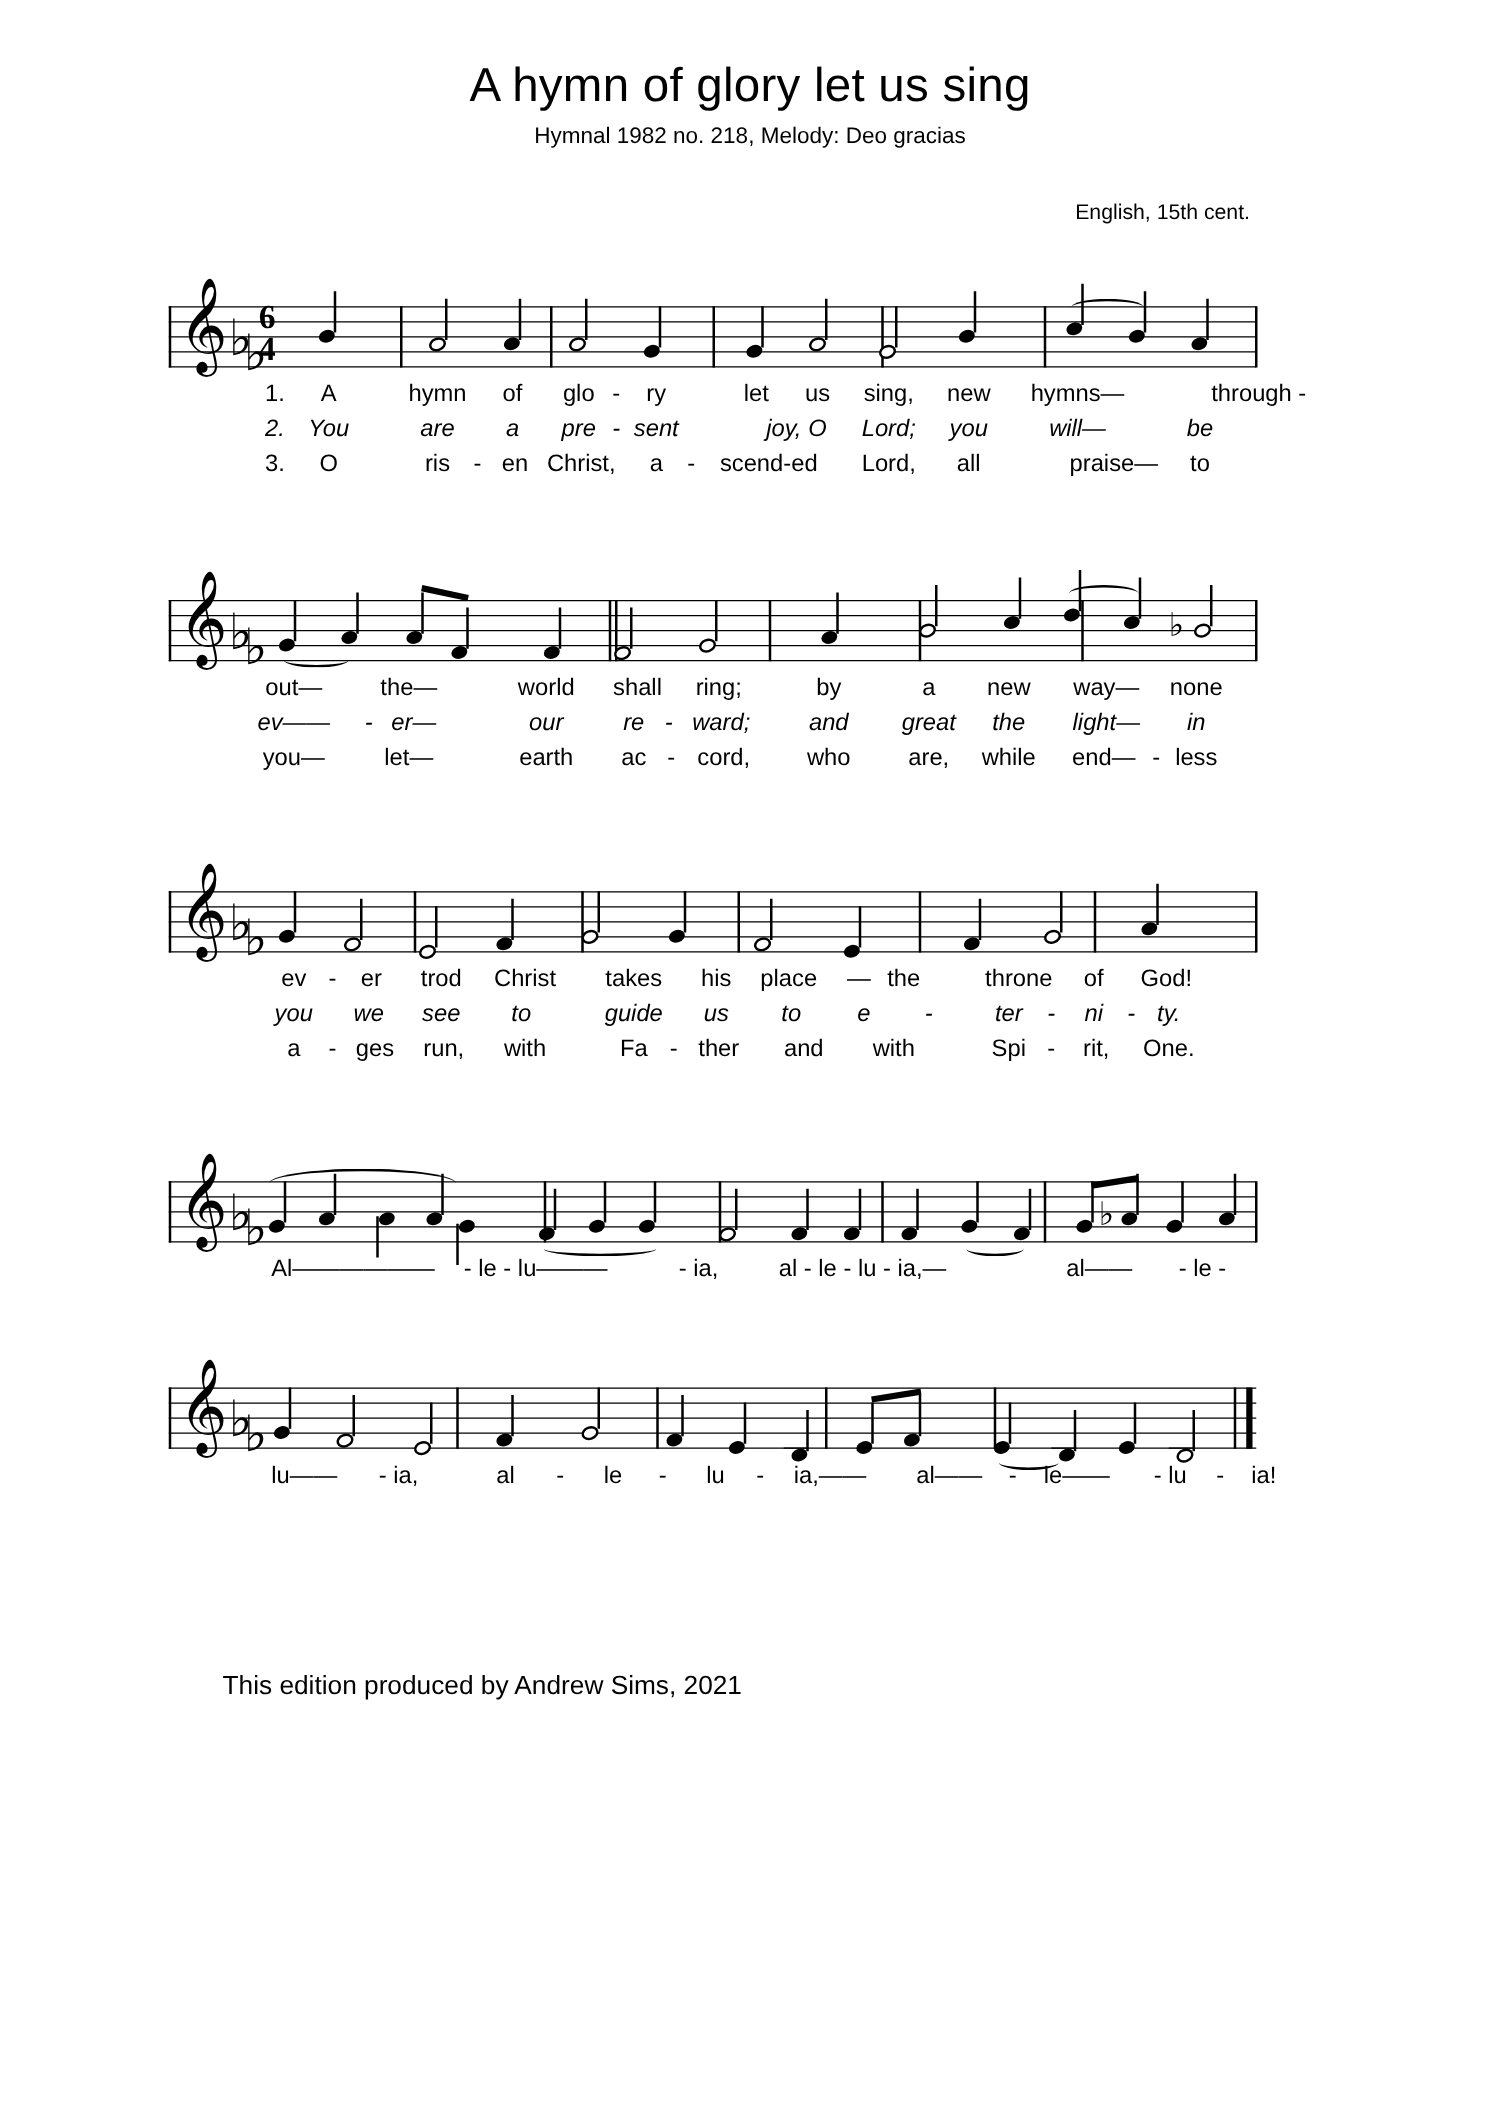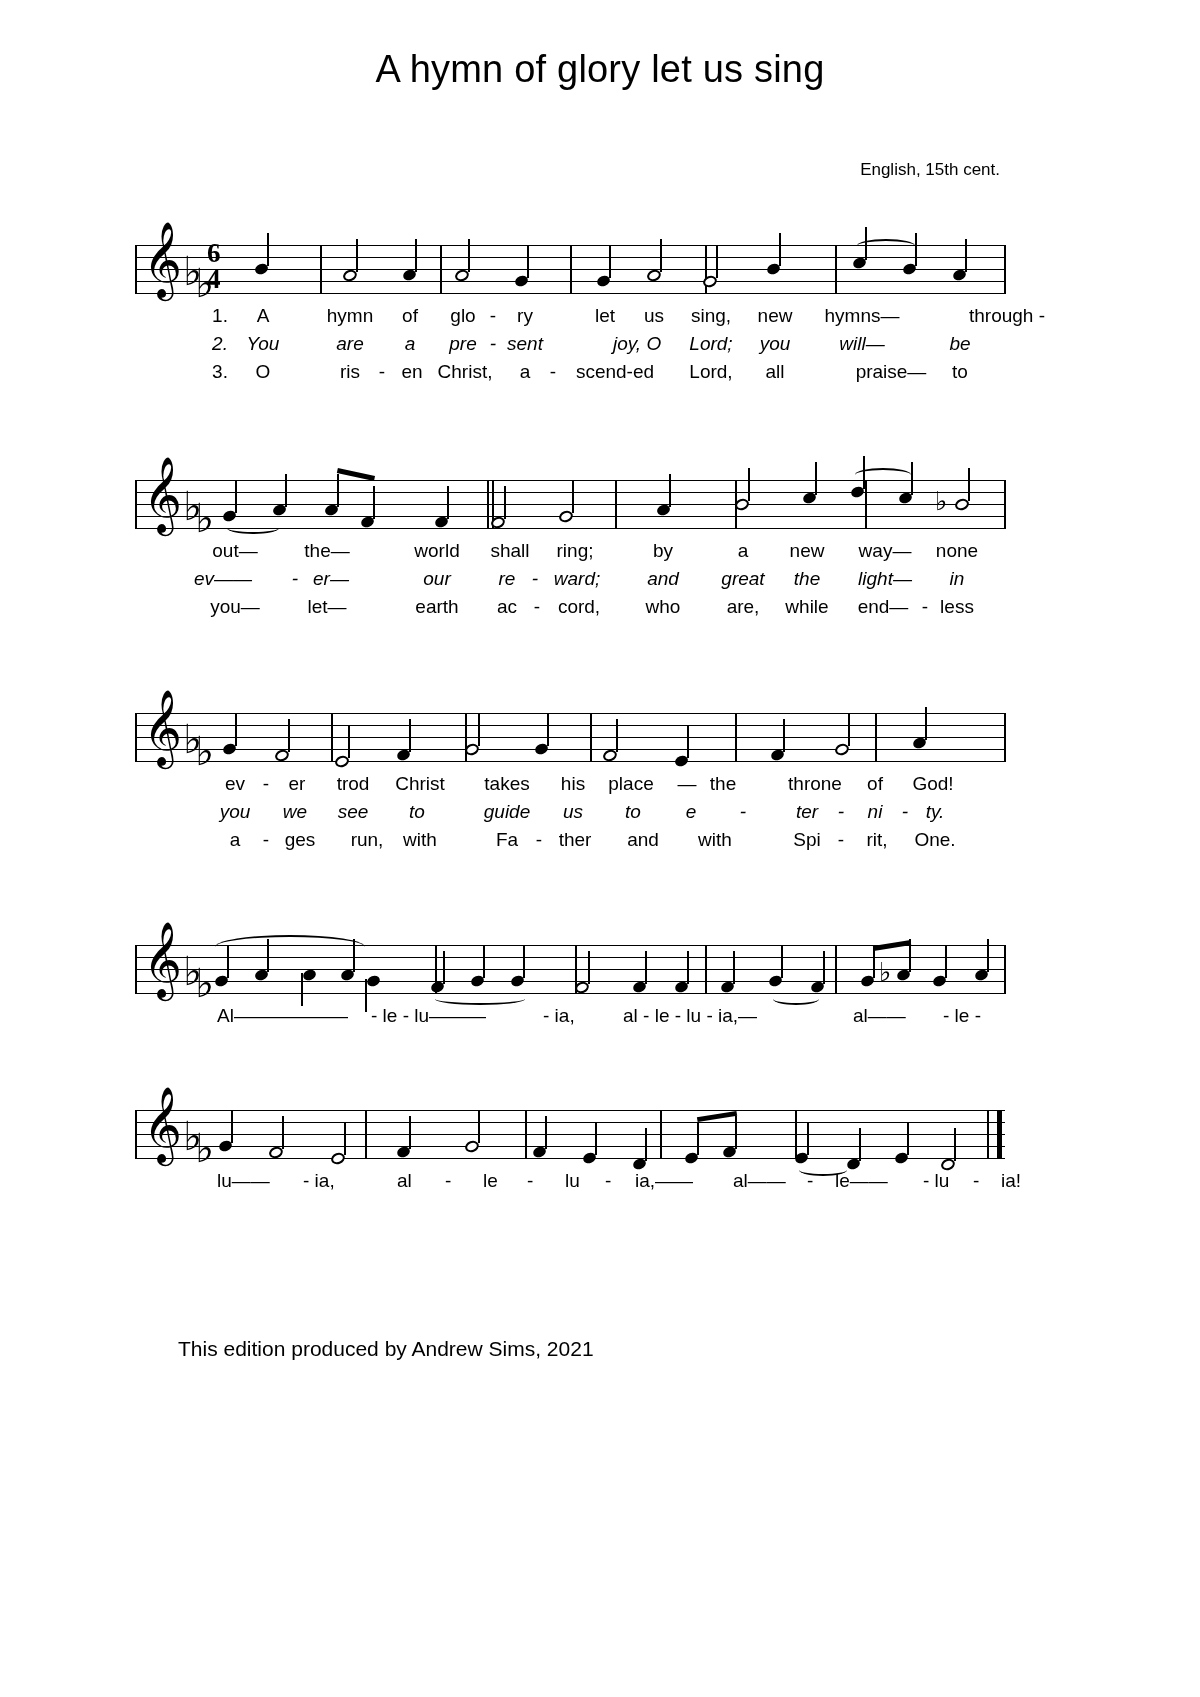--- a/index.html
+++ b/index.html
@@ -186,20 +186,21 @@
     transform: translateX(-50%);
   }
   .syl.left { transform: none; }
 </style>
 </head>
 <body>
 
 <div class="sheet">
 
   <div class="title">A hymn of glory let us sing</div>
+  <div class="subtitle">Hymnal 1982 no. 218, Melody: Deo gracias</div>
 
   <div class="credit-right">English, 15th cent.</div>
 
   <div class="system" style="top:245px;">
     <div class="staff">
       <div class="ln"></div>
         <div class="ln"></div>
         <div class="ln"></div>
         <div class="ln"></div>
         <div class="ln"></div>
@@ -355,21 +356,21 @@
       <span class="syl" style="left:375px">shall</span>
       <span class="syl" style="left:440px">ring;</span>
       <span class="syl" style="left:528px">by</span>
       <span class="syl" style="left:608px">a</span>
       <span class="syl" style="left:672px">new</span>
       <span class="syl" style="left:750px">way—</span>
       <span class="syl" style="left:822px">none</span>
     </div>
 
     <div class="lyric-row italic" style="top:88px;">
-      <span class="syl" style="left:88px">ev——</span>
+      <span class="syl" style="left:100px">ev——</span>
       <span class="syl" style="left:160px">-</span>
       <span class="syl" style="left:196px">er—</span>
       <span class="syl" style="left:302px">our</span>
       <span class="syl" style="left:372px">re</span>
       <span class="syl" style="left:400px">-</span>
       <span class="syl" style="left:442px">ward;</span>
       <span class="syl" style="left:528px">and</span>
       <span class="syl" style="left:608px">great</span>
       <span class="syl" style="left:672px">the</span>
       <span class="syl" style="left:750px">light—</span>
@@ -466,21 +467,21 @@
       <span class="syl" style="left:706px">-</span>
       <span class="syl" style="left:740px">ni</span>
       <span class="syl" style="left:770px">-</span>
       <span class="syl" style="left:800px">ty.</span>
     </div>
 
     <div class="lyric-row" style="top:116px;">
       <span class="syl" style="left:100px">a</span>
       <span class="syl" style="left:131px">-</span>
       <span class="syl" style="left:165px">ges</span>
-      <span class="syl" style="left:232px">run,</span>
+      <span class="syl" style="left:220px">run,</span>
       <span class="syl" style="left:285px">with</span>
       <span class="syl" style="left:372px">Fa</span>
       <span class="syl" style="left:404px">-</span>
       <span class="syl" style="left:440px">ther</span>
       <span class="syl" style="left:508px">and</span>
       <span class="syl" style="left:580px">with</span>
       <span class="syl" style="left:672px">Spi</span>
       <span class="syl" style="left:706px">-</span>
       <span class="syl" style="left:742px">rit,</span>
       <span class="syl" style="left:800px">One.</span>

